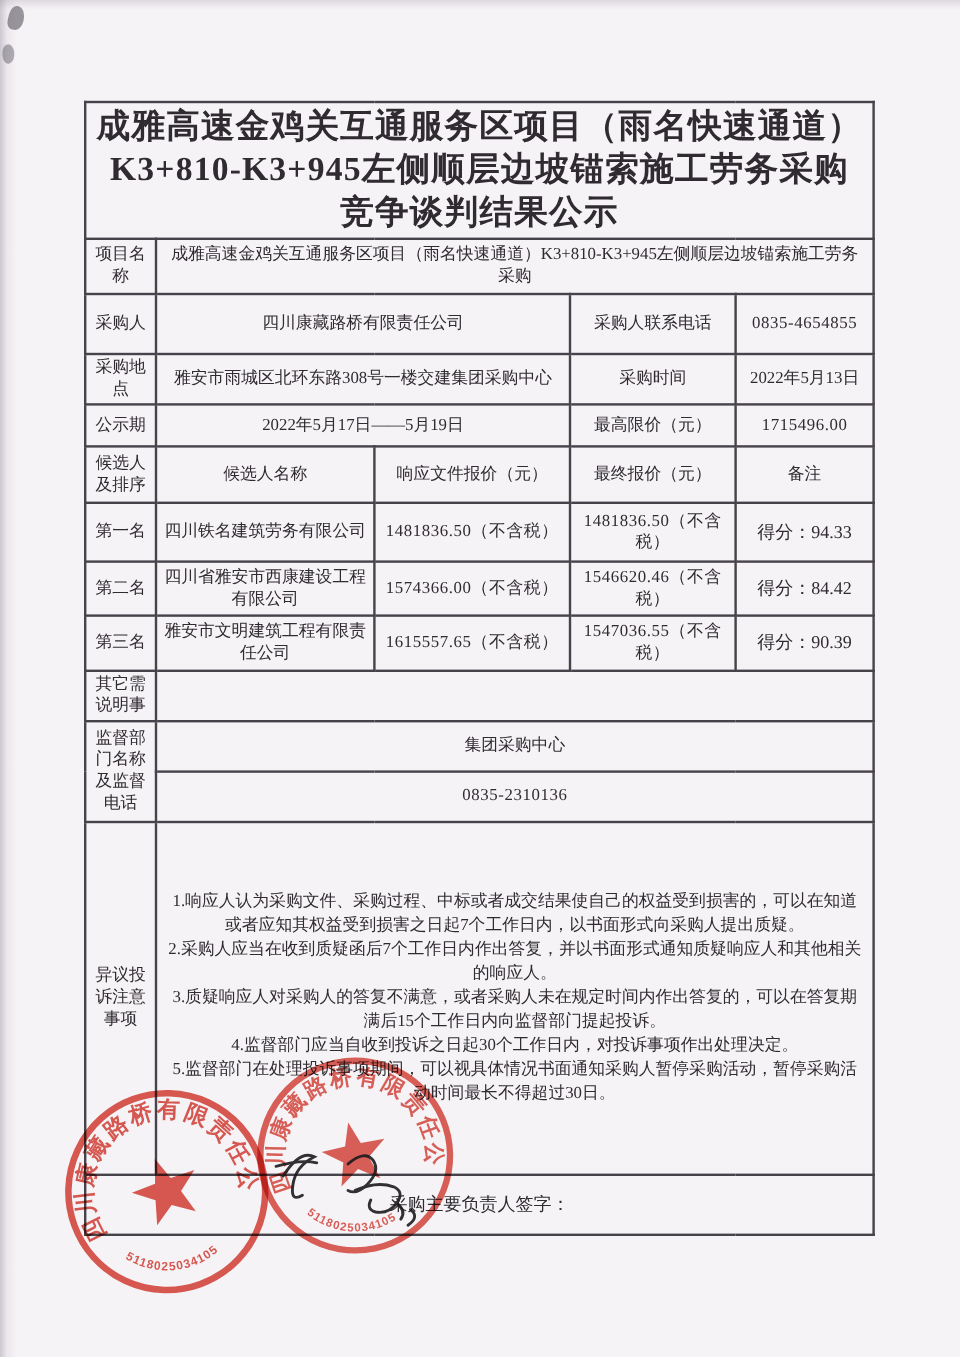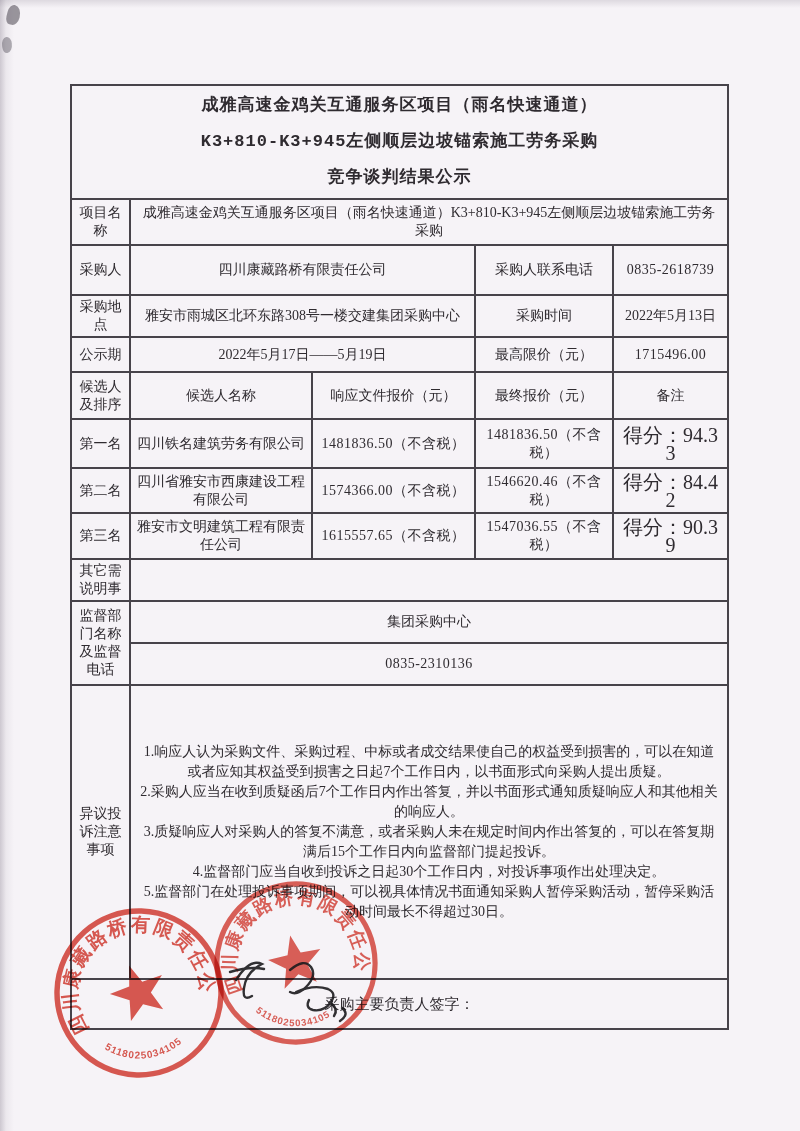--- a/index.html
+++ b/index.html
@@ -28,28 +28,28 @@
   }
   table.doc td{
     border:2px solid #47434a;
     padding:2px 6px;
     vertical-align:middle;
     text-align:center;
     word-break:break-all;
     overflow:hidden;
   }
   td.title-cell{
-    font-family:Liberation Mono, monospace;
-    font-weight:bold;font-size:17px;line-height:36px;letter-spacing:1px;
+    font-family:Liberation Serif, serif;
+    font-weight:bold;font-size:28px;line-height:36px;letter-spacing:1px;
     text-align:center;
   }
   td.lbl{padding:2px 4px;}
   td.left{text-align:left;}
   td.num{letter-spacing:.5px;}
-  .remark{font-size:20px;}
+  .remark{font-size:15px;}
   .complaint-cell{text-align:left;padding:0 10px;border-radius:12px;}
   .complaint-cell .note-line{line-height:20px;margin:0;}
   .sig-cell{text-align:left;padding-left:8px;font-size:15px;}
   .overlay{position:absolute;left:0;top:0;pointer-events:none;}
   .seal{mix-blend-mode:multiply;}
 </style>
 </head>
 <body>
 
 <div class="page">
@@ -76,21 +76,21 @@
 
     <tr style="height:46px">
       <td class="lbl left">项目名称</td>
       <td colspan="4" class="left">成雅高速金鸡关互通服务区项目（雨名快速通道）K3+810-K3+945左侧顺层边坡锚索施工劳务采购</td>
     </tr>
 
     <tr style="height:50px">
       <td class="lbl left">采购人</td>
       <td colspan="2" class="left">四川康藏路桥有限责任公司</td>
       <td>采购人联系电话</td>
-      <td class="num">0835-2618739</td>
+      <td class="num">0835-4654855</td>
     </tr>
 
     <tr style="height:36px">
       <td class="lbl left">采购地点</td>
       <td colspan="2" class="left">雅安市雨城区北环东路308号一楼交建集团采购中心</td>
       <td>采购时间</td>
       <td>2022年5月13日</td>
     </tr>
 
     <tr style="height:35px">

